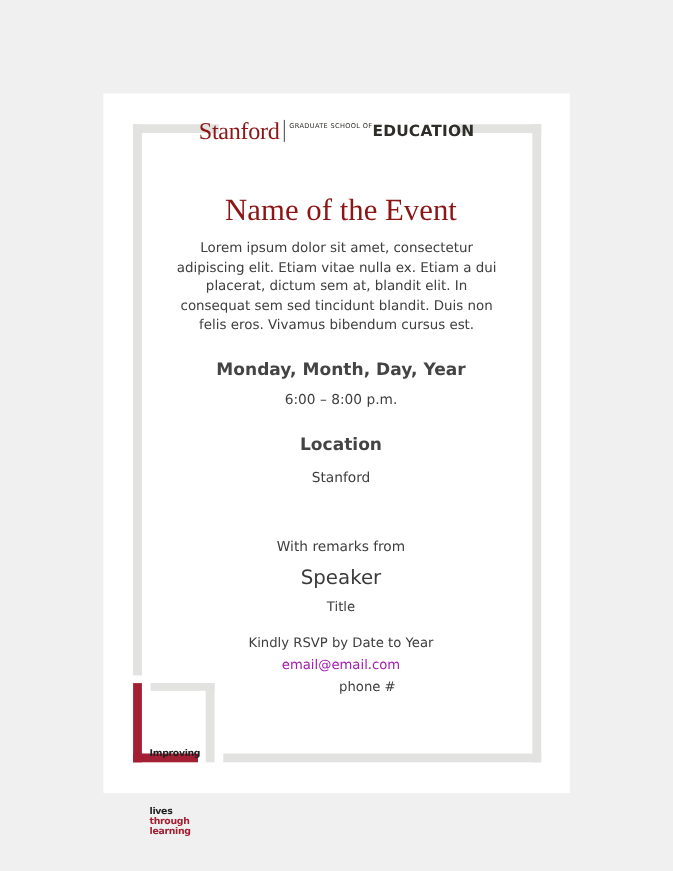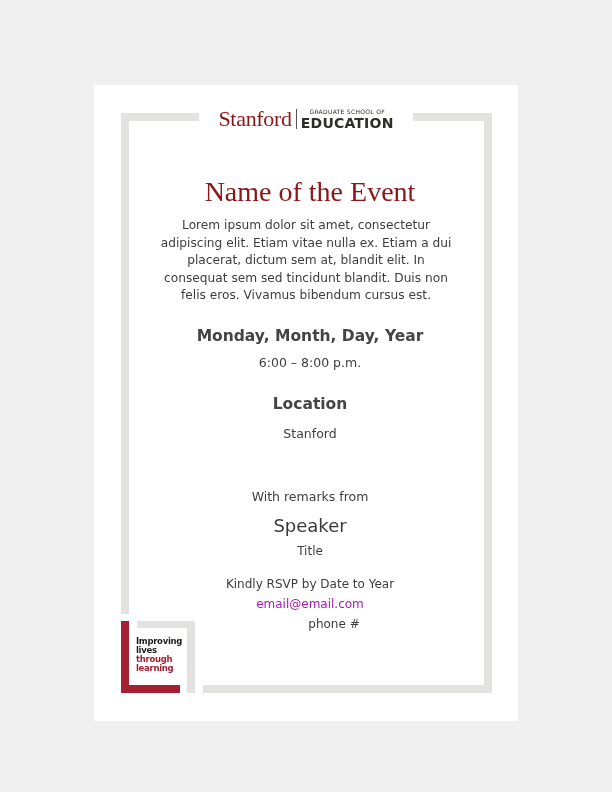--- a/index.html
+++ b/index.html
@@ -32,21 +32,21 @@
       font-size: 22px;
       font-weight: normal;
       letter-spacing: -0.3px;
     }
     .logo-divider {
       display: inline-block;
       width: 1px; height: 20px;
       background: #555;
       margin: 0 4px 0 4px;
     }
-    .logo-right { display: inline-flex; flex-direction: column; line-height: 1; }
+    .logo-right { display: inline-flex; flex-direction: row; line-height: 1; }
     .logo-small {
       font-size: 6px; letter-spacing: 0.3px; color: #2e2d29;
       font-family: "DejaVu Sans", sans-serif;
     }
     .logo-big {
       font-size: 14px; font-weight: bold; color: #2e2d29;
       font-family: "DejaVu Sans", sans-serif;
       letter-spacing: 0.2px;
       margin-top: 1px;
     }
@@ -85,21 +85,21 @@
 
     .badge-text {
       position: absolute;
       left: 136px; top: 637px;
       font-family: "DejaVu Sans", sans-serif;
       font-weight: bold;
       font-size: 8.5px;
       line-height: 9px;
       letter-spacing: -0.3px;
     }
-    .badge-text .dark { color: #1e1e1e; display: block; }
+    .badge-text .dark { color: #1e1e1e; display: block; margin-top: 44px; }
     .badge-text .red { color: #a31f34; display: block; }
   </style>
 </head>
 <body>
 
 <div class="page"></div>
 
 <div class="bar" style="left:121px; top:113px; width:78px; height:8px;"></div>
 <div class="bar" style="left:413px; top:113px; width:79px; height:8px;"></div>
 <div class="bar" style="left:121px; top:113px; width:8px; height:501px;"></div>

